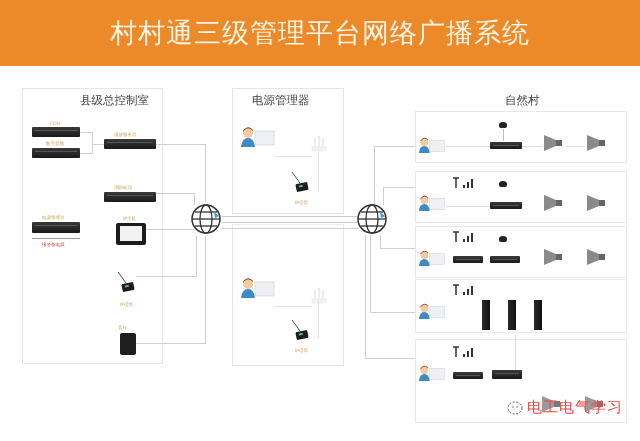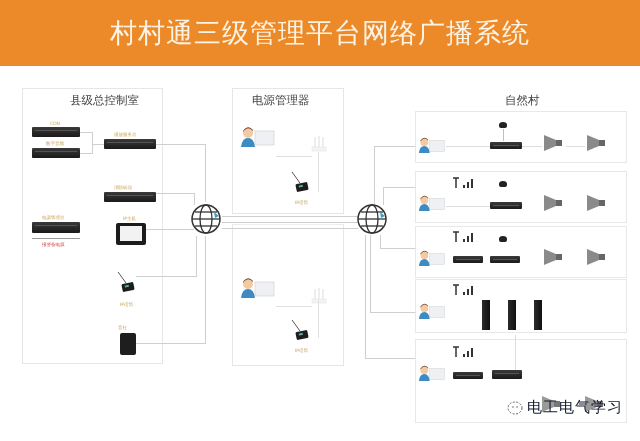--- a/index.html
+++ b/index.html
@@ -14,32 +14,32 @@
   .lbl { position: absolute; font-size: 4.5px; color: #c9a25a; white-space: nowrap; }
   .lbl-red { color: #c44; }
   .globe { position: absolute; width: 32px; height: 32px; }
   .person { position: absolute; width: 36px; height: 26px; }
   .mic { position: absolute; width: 20px; height: 24px; }
   .horn { position: absolute; width: 26px; height: 22px; }
   .signal { position: absolute; width: 26px; height: 12px; }
   .router { position: absolute; width: 18px; height: 16px; }
   .tower { position: absolute; width: 8px; height: 40px; background: linear-gradient(90deg,#2b2b2b,#111); }
   .watermark { position: absolute; left: 506px; top: 398px; display: flex; align-items: center; gap: 3px; }
-  .watermark-text { font-size: 15px; color: #0f172a; letter-spacing: 1px; }
+  .watermark-text { font-size: 15px; color: #ef4444; letter-spacing: 1px; }
   .village { position: absolute; left: 415px; width: 212px; height: 52px; border: 1px solid #e8e8e8; background: #fff; }
 </style>
 </head>
 <body>
 
 <div class="header">
   <div class="header-title">村村通三级管理平台网络广播系统</div>
 </div>
 
 <div class="panel" style="left:22px;top:88px;width:141px;height:276px;"></div>
-<div class="panel-title" style="left:70px;top:93px;">县级总控制室</div>
+<div class="panel-title" style="left:80px;top:93px;">县级总控制室</div>
 
 <div class="lbl" style="left:50px;top:121px;">CDN</div>
 <div class="rack" style="left:32px;top:127px;width:48px;"></div>
 <div class="lbl" style="left:46px;top:141px;">数字音频</div>
 <div class="rack" style="left:32px;top:148px;width:48px;"></div>
 <div class="lbl" style="left:114px;top:132px;">播放服务器</div>
 <div class="rack" style="left:104px;top:139px;width:52px;"></div>
 
 <div class="line" style="left:80px;top:132px;width:12px;height:1px;"></div>
 <div class="line" style="left:80px;top:153px;width:12px;height:1px;"></div>

